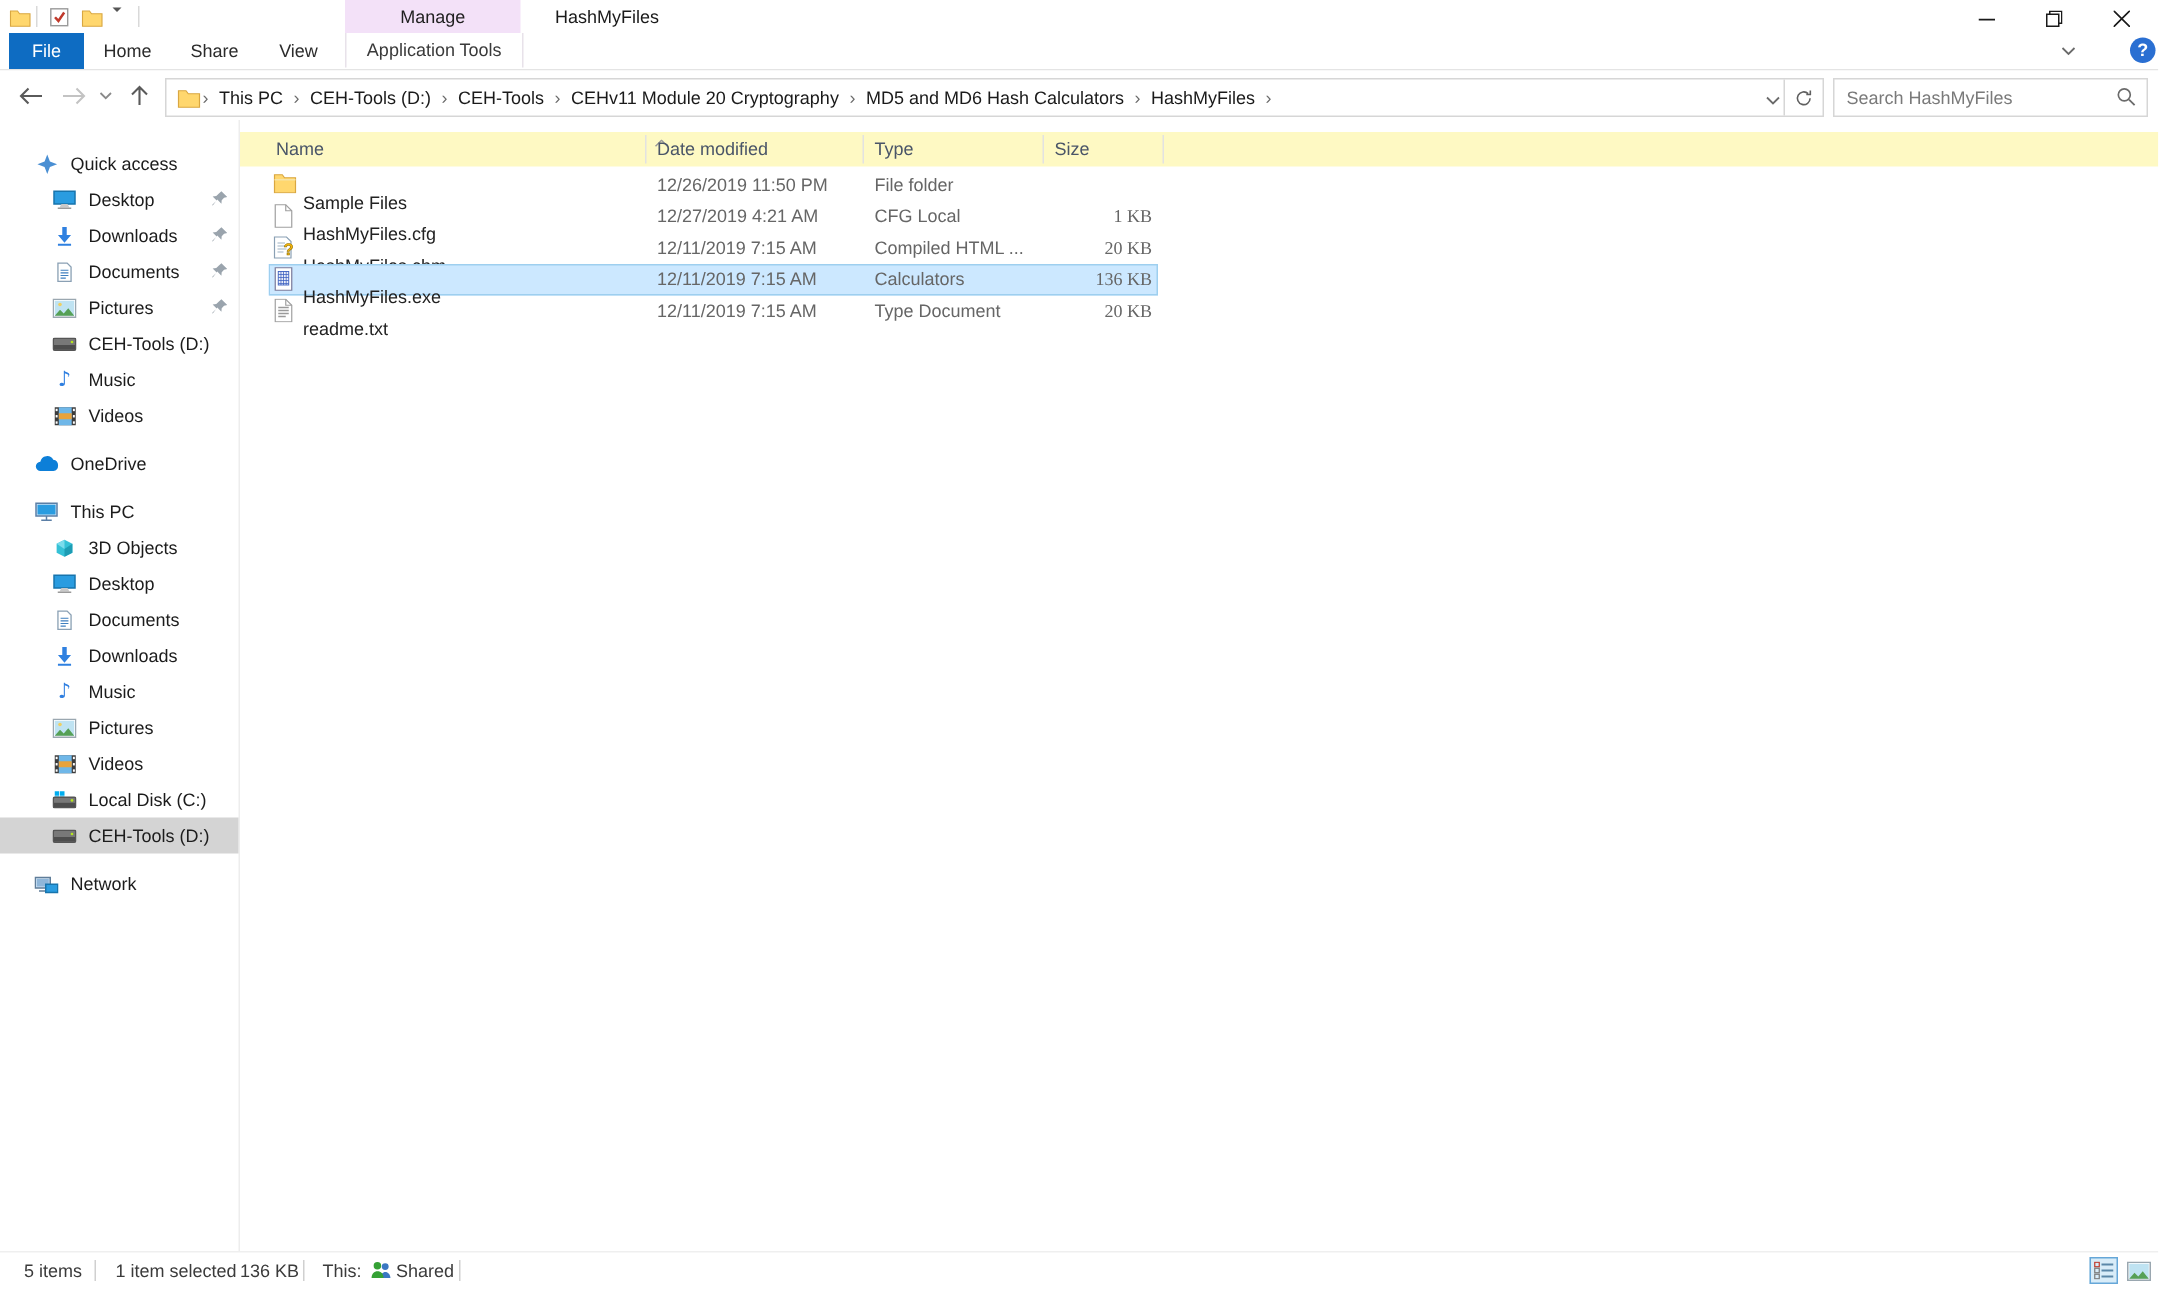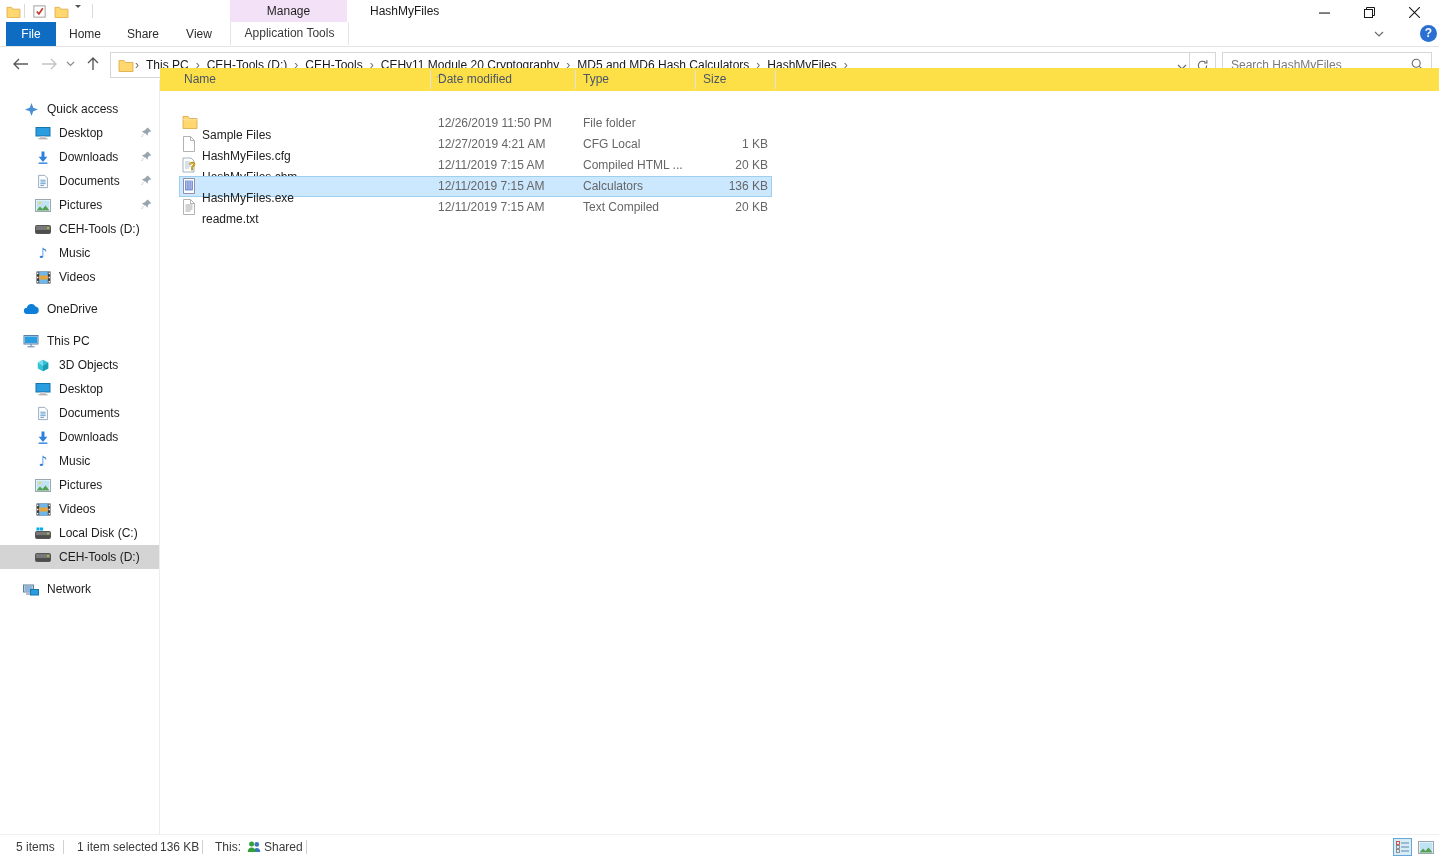--- a/index.html
+++ b/index.html
@@ -56,30 +56,30 @@
   #side-divider{position:absolute;top:80px;left:159px;width:1px;bottom:24px;background:#ededed;}
   .side-item{position:absolute;left:0;width:159px;height:24px;display:flex;align-items:center;box-sizing:border-box;}
   .side-item .ic{width:16px;height:16px;flex:0 0 16px;margin-right:8px;display:flex;align-items:center;justify-content:center;}
   .lv0{padding-left:23px;}
   .lv1{padding-left:35px;}
   .side-item.selected{background:#d4d4d4;}
   .pin{position:absolute;right:6px;top:5px;}
   .note-glyph{font-family:"DejaVu Sans",sans-serif;font-size:14px;color:#2f7fe0;line-height:16px;}
 
   
-  #colheader{position:absolute;top:68px;left:160px;right:0;height:23px;background:#fde047;color:#4a5568;}
+  #colheader{position:absolute;top:88px;left:160px;right:0;height:23px;background:#fef9c3;color:#4a5568;}
   .colh{position:absolute;top:0;height:23px;line-height:23px;}
   .colsep{position:absolute;top:2px;width:1px;height:19px;background:#e2e2e2;}
   #sort-chevron{position:absolute;left:276px;top:-1px;}
   .frow{position:absolute;left:179px;width:593px;height:21px;}
   .frow .ficon{position:absolute;left:3px;top:2px;width:16px;height:16px;}
   .fname{position:absolute;left:23px;top:12px;height:21px;line-height:21px;color:#222;white-space:nowrap;}
   .fdate{position:absolute;left:259px;top:0;height:21px;line-height:21px;color:#666;}
   .ftype{position:absolute;left:404px;top:0;height:21px;line-height:21px;color:#666;}
-  .fsize{position:absolute;left:495px;top:0;width:94px;height:21px;line-height:21px;color:#666;text-align:right;}
+  .fsize{position:absolute;left:495px;top:0;width:94px;height:21px;line-height:21px;color:#666;text-align:right;font-family:Liberation Serif, serif;}
   .frow.sel{background:#cce8ff;box-shadow:0 0 0 1px #9ecfef inset;}
 
   
   #statusbar{position:absolute;left:0;right:0;bottom:0;height:24px;background:#fff;border-top:1px solid #efefef;color:#3b3b3b;}
   .st{position:absolute;top:0;height:24px;line-height:24px;white-space:nowrap;}
   .stsep{position:absolute;top:5px;width:1px;height:14px;background:#d0d0d0;}
   .viewbtn{position:absolute;top:3px;width:19px;height:18px;display:flex;align-items:center;justify-content:center;box-sizing:border-box;}
   .viewbtn.on{background:#d8ecf8;border:1px solid #66a7d8;}
 </style>
 </head>
@@ -530,21 +530,21 @@
   <div class="frow" style="top:197px">
     <span class="ficon">
       <svg width="14" height="16" viewBox="0 0 14 16">
           <path d="M1.5 0.5h7l4 4v11h-11z" fill="#fff" stroke="#a0a0a0" stroke-width="0.8"></path>
           <path d="M8.5 0.5v4h4" fill="none" stroke="#a0a0a0" stroke-width="0.8"></path>
           <path d="M3.5 6h7M3.5 8h7M3.5 10h7M3.5 12h5" stroke="#9a9a9a" stroke-width="0.9"></path>
         </svg>
     </span>
     <span class="fname">readme.txt</span>
     <span class="fdate">12/11/2019 7:15 AM</span>
-    <span class="ftype">Text Compiled</span>
+    <span class="ftype">Type Document</span>
     <span class="fsize">20 KB</span>
   </div>
 
   <div id="statusbar">
     <span class="st" style="left:16px">5 items</span>
     <span class="stsep" style="left:63px"></span>
     <span class="st" style="left:77px">1 item selected</span>
     <span class="st" style="left:160px">136 KB</span>
     <span class="stsep" style="left:202px"></span>
     <span class="st" style="left:215px">This:</span>

